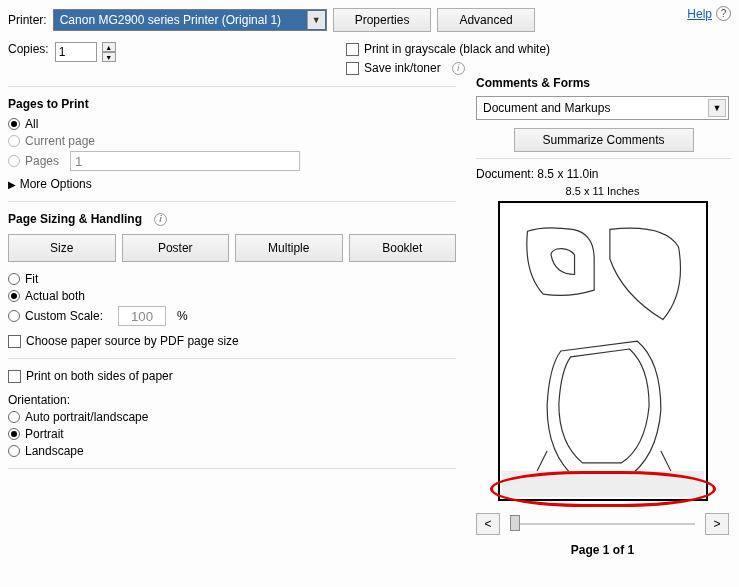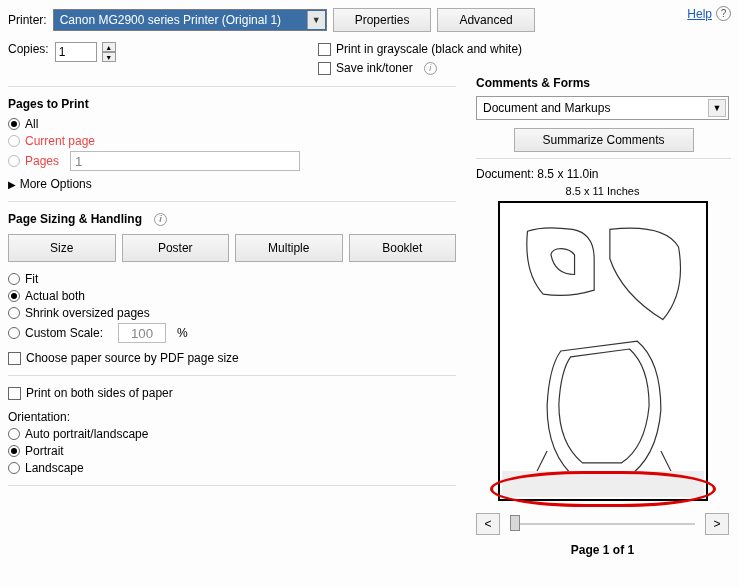--- a/index.html
+++ b/index.html
@@ -49,35 +49,35 @@
   .copies-input {
     width:42px; height:20px; border:1px solid #999; padding:0 3px; font-size:12px;
   }
   .spinner { display:flex; flex-direction:column; margin-left:-1px; }
   .spinner span {
     width:14px;height:10px;border:1px solid #999;background:#f0f0f0;font-size:7px;
     display:flex;align-items:center;justify-content:center;line-height:1;
   }
   .chk-row { display:flex; align-items:center; gap:5px; margin-bottom:5px; }
   .chk { width:13px;height:13px;border:1px solid #666;background:#fff; }
-  .mid-chks { position:absolute; left:310px; top:0; }
+  .mid-chks { position:absolute; left:338px; top:0; }
   .info-icon {
     width:13px;height:13px;border:1px solid #999;border-radius:50%;
     display:inline-flex;align-items:center;justify-content:center;font-size:9px;
     color:#888;font-style:italic;margin-left:6px;
   }
   .columns { display:flex; gap:20px; margin-top:14px; align-items:flex-start; }
   .col-left { flex: 0 0 448px; }
   .col-right { flex: 1; }
   .section-title { font-weight:bold; margin-bottom:6px; }
   .radio-row { display:flex; align-items:center; gap:5px; margin:3px 0; }
   .radio { width:12px;height:12px;border:1px solid #666;border-radius:50%;background:#fff;position:relative;flex-shrink:0; }
   .radio.sel::after { content:'';position:absolute;width:6px;height:6px;background:#000;border-radius:50%;top:2px;left:2px; }
   .radio.disabled { border-color:#bbb; }
-  .grey { color:#ef4444; }
+  .grey { color:#737373; }
   .pages-input { width:230px;height:20px;border:1px solid #bbb;background:#fff;padding:0 4px;color:#888;margin-left:6px; }
   .more-opts { display:flex; align-items:center; gap:4px; margin-top:6px; cursor:pointer; }
   .tri { font-size:10px; }
   .hr { border:none;border-top:1px solid #ddd; margin:10px 0; }
   .sizing-header { display:flex; align-items:center; gap:6px; font-weight:bold; margin-bottom:8px; }
   .tab-row { display:flex; gap:6px; margin-bottom:10px; }
   .tab-btn { flex:1; height:28px; }
   .scale-input { width:48px;height:20px;border:1px solid #bbb;text-align:center;color:#888;margin-left:10px; }
   .cf-select {
     width:253px;height:24px;border:1px solid #999;background:#fff;display:flex;
@@ -179,24 +179,20 @@
       <button class="btn tab-btn">Multiple</button>
       <button class="btn tab-btn">Booklet</button>
     </div>
     <div class="radio-row">
       <span class="radio"></span>
       <span>Fit</span>
     </div>
     <div class="radio-row">
       <span class="radio sel"></span>
       <span>Actual both</span>
-    </div>
-    <div class="radio-row">
-      <span class="radio"></span>
-      <span>Shrink oversized pages</span>
     </div>
     <div class="radio-row">
       <span class="radio"></span>
       <span>Custom Scale:</span>
       <input class="scale-input" value="100" style="">
       <span style="margin-left:6px">%</span>
     </div>
     <div class="chk-row" style="margin-top:8px">
       <span class="chk"></span>
       <span>Choose paper source by PDF page size</span>

